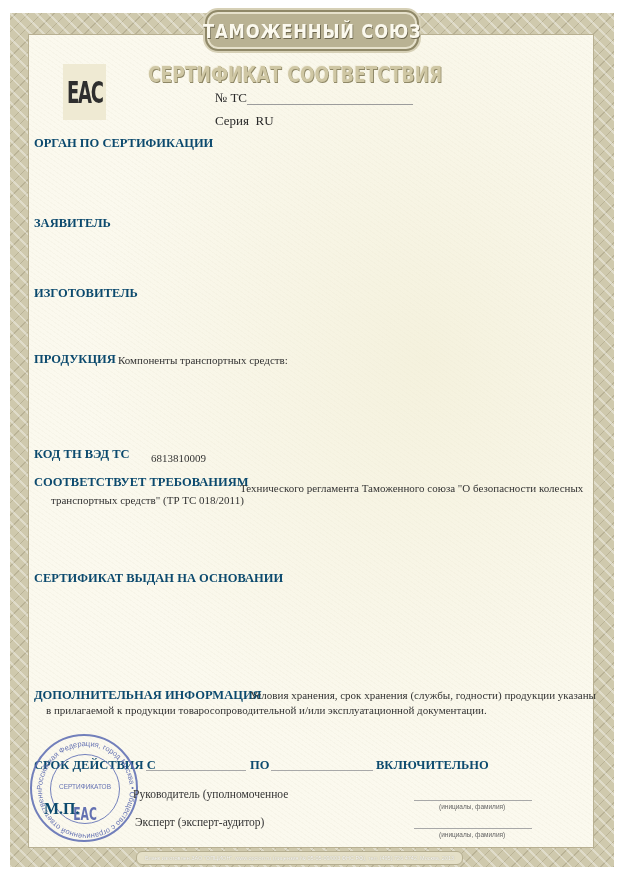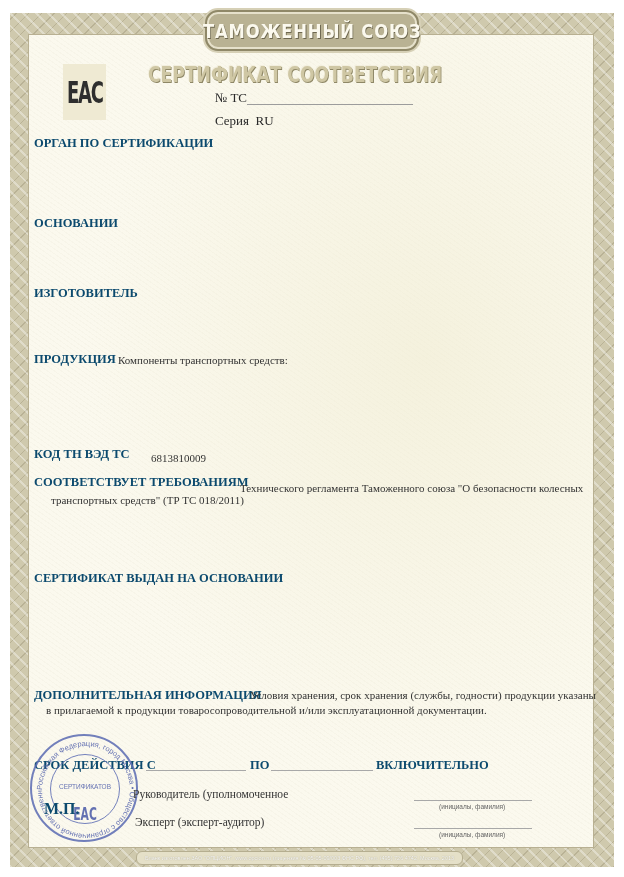--- a/index.html
+++ b/index.html
@@ -72,21 +72,21 @@
 </div>
 
 <div class="num">№ TC</div>
 <div class="num-line"></div>
 <div class="series">
   <span>Серия</span>&nbsp;
   <span>RU</span>
 </div>
 
 <div class="lbl" style="top:136px">ОРГАН ПО СЕРТИФИКАЦИИ</div>
-<div class="lbl" style="top:216px">ОСНОВАНИИ</div>
+<div class="lbl" style="top:216px">ЗАЯВИТЕЛЬ</div>
 <div class="lbl" style="top:286px">ИЗГОТОВИТЕЛЬ</div>
 
 <div class="lbl" style="top:352px">ПРОДУКЦИЯ</div>
 <div class="val" style="left:118px; top:354px">Компоненты транспортных средств:</div>
 
 <div class="lbl" style="top:447px">КОД ТН ВЭД ТС</div>
 <div class="val" style="left:151px; top:452px">6813810009</div>
 
 <div class="lbl" style="top:475px">СООТВЕТСТВУЕТ ТРЕБОВАНИЯМ</div>
 <div class="val" style="left:240px; top:482px">Технического регламента Таможенного союза "О безопасности колесных</div>

